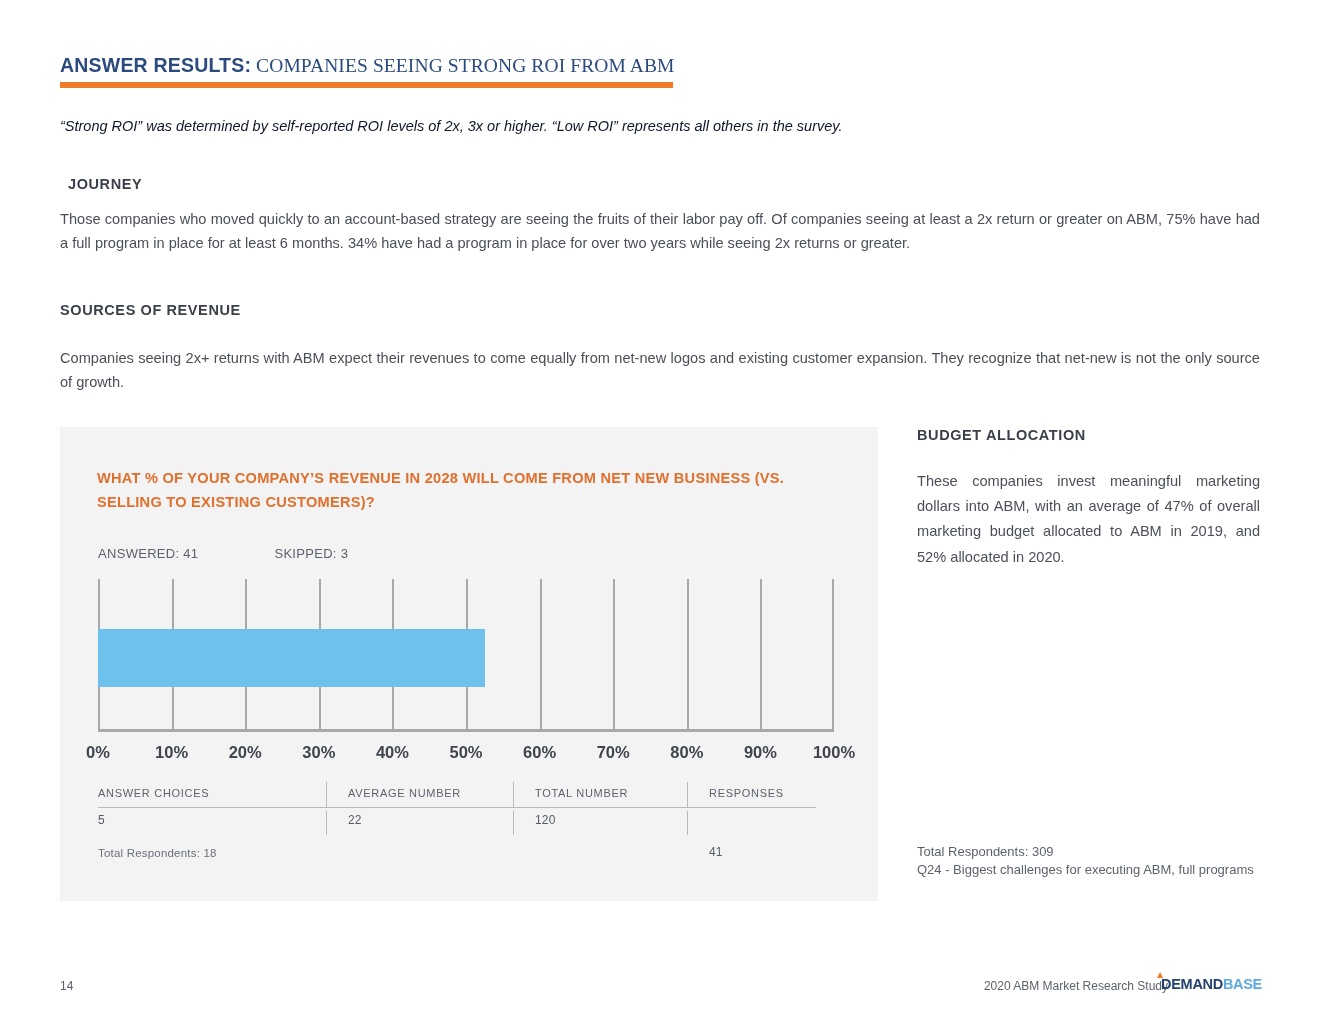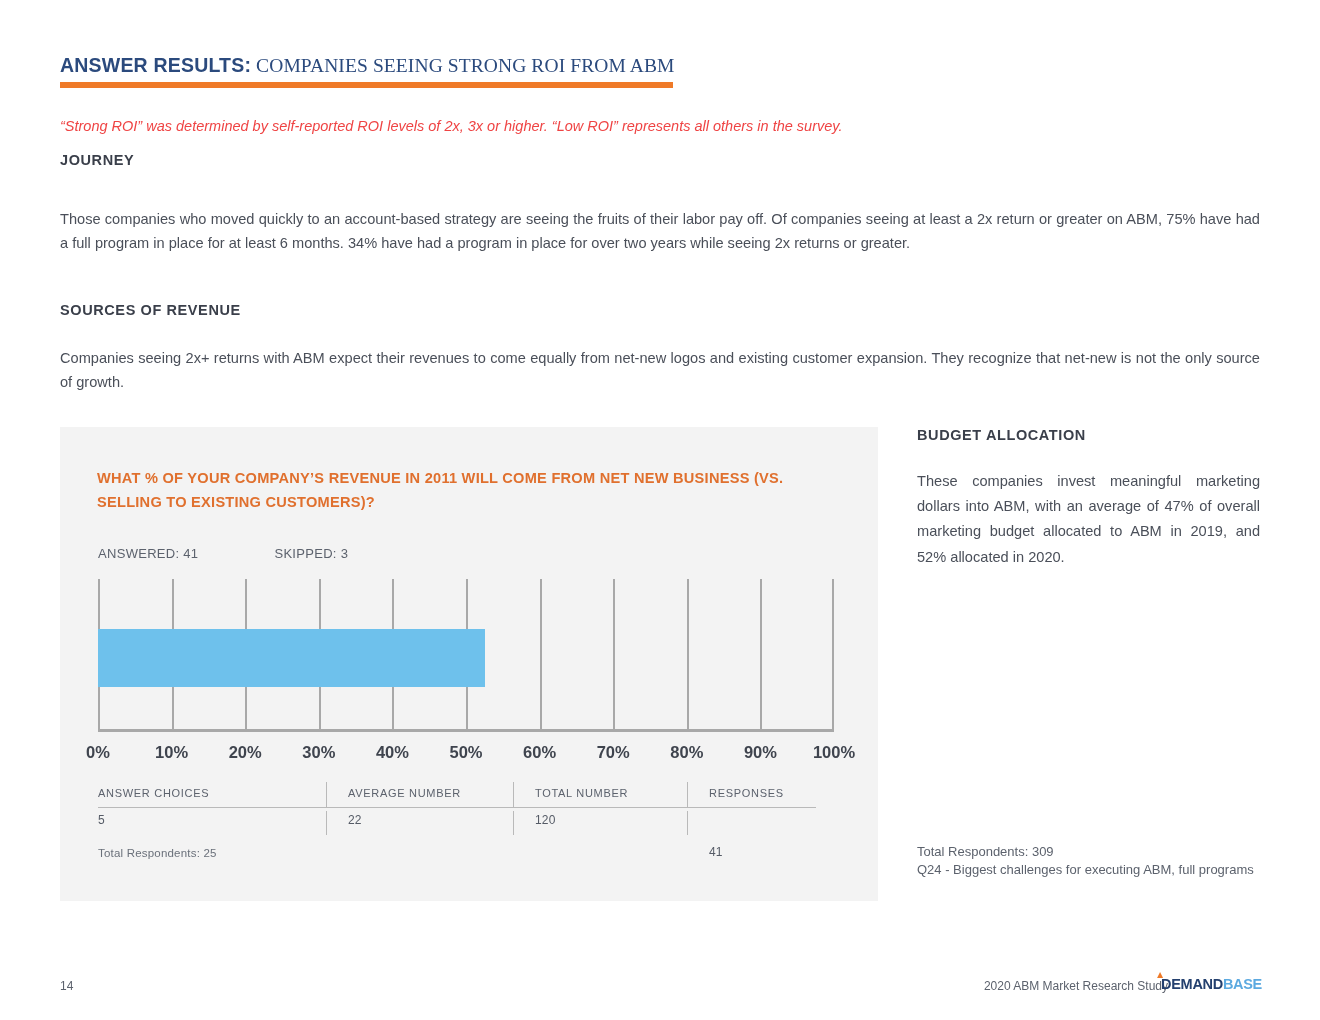--- a/index.html
+++ b/index.html
@@ -47,32 +47,32 @@
   }
 
   
   .intro-note {
     position: absolute;
     left: 60px;
     top: 116px;
     width: 1200px;
     font-size: 14.5px;
     font-style: italic;
-    color: #ef4444;
+    color: #0f172a;
     line-height: 1.5;
   }
   .section-head {
     position: absolute;
     left: 60px;
     font-size: 14.5px;
     font-weight: 700;
     letter-spacing: 0.6px;
     color: #3a3f4a;
   }
-  .section-head.journey { top: 152px; }
+  .section-head.journey { top: 176px; margin-left: 8px; }
   .section-head.sources { top: 302px; }
 
   .body-para {
     position: absolute;
     left: 60px;
     width: 1200px;
     font-size: 14.6px;
     line-height: 1.62;
     color: #4a4f59;
     text-align: justify;
@@ -289,21 +289,21 @@
 <div class="intro-note">“Strong ROI” was determined by self-reported ROI levels of 2x, 3x or higher.   “Low ROI” represents all others in the survey.</div>
 
 <div class="section-head journey">JOURNEY</div>
 <div class="body-para journey-para">Those companies who moved quickly to an account-based strategy are seeing the fruits of their labor pay off. Of companies seeing at least a 2x return or greater on ABM, 75% have had a full program in place for at least 6 months. 34% have had a program in place for over two years while seeing 2x returns or greater.</div>
 
 <div class="section-head sources">SOURCES OF REVENUE</div>
 <div class="body-para sources-para">Companies seeing 2x+ returns with ABM expect their revenues to come equally from net-new logos and existing customer expansion. They recognize that net-new is not the only source of growth.</div>
 
 <div class="chart-panel">
 
-  <div class="chart-question">WHAT % OF YOUR COMPANY’S REVENUE IN 2011 WILL COME FROM NET NEW BUSINESS (VS. SELLING TO EXISTING CUSTOMERS)?</div>
+  <div class="chart-question">WHAT % OF YOUR COMPANY’S REVENUE IN 2028 WILL COME FROM NET NEW BUSINESS (VS. SELLING TO EXISTING CUSTOMERS)?</div>
 
   <div class="chart-meta">
     <span>ANSWERED: 41</span><span class="skipped">SKIPPED: 3</span>
   </div>
 
   <div class="plot" id="plot">
     <div class="axis-base"></div>
   <div class="grid-line" style="left: 0px; background: rgb(168, 168, 168);"></div>
       <div class="grid-line" style="left: 73.6px; background: rgb(168, 168, 168);"></div>
       <div class="grid-line" style="left: 147.2px; background: rgb(168, 168, 168);"></div>
@@ -347,21 +347,21 @@
         <div class="dt-cell" style="left: 0px;">5</div>
         <div class="dt-cell" style="left: 250px;">22</div>
         <div class="dt-cell" style="left: 437px;">120</div>
         <div class="dt-cell" style="left: 611px; margin-top: 32px;">41</div>
         <div class="dt-div" style="left: 228px;"></div>
         <div class="dt-div" style="left: 415px;"></div>
         <div class="dt-div" style="left: 589px;"></div>
       </div>
   </div>
 
-  <div class="panel-footnote">Total Respondents: 25</div>
+  <div class="panel-footnote">Total Respondents: 18</div>
 </div>
 
 <div class="side-col">
   <div class="side-head">BUDGET ALLOCATION</div>
   <p class="side-para">These companies invest meaningful marketing dollars into ABM, with an average of 47% of overall marketing budget allocated to ABM in 2019, and 52% allocated in 2020.</p>
 </div>
 <div class="side-footnote">
   <div>Total Respondents: 309</div>
   <div>Q24 - Biggest challenges for executing ABM, full programs</div>
 </div>

